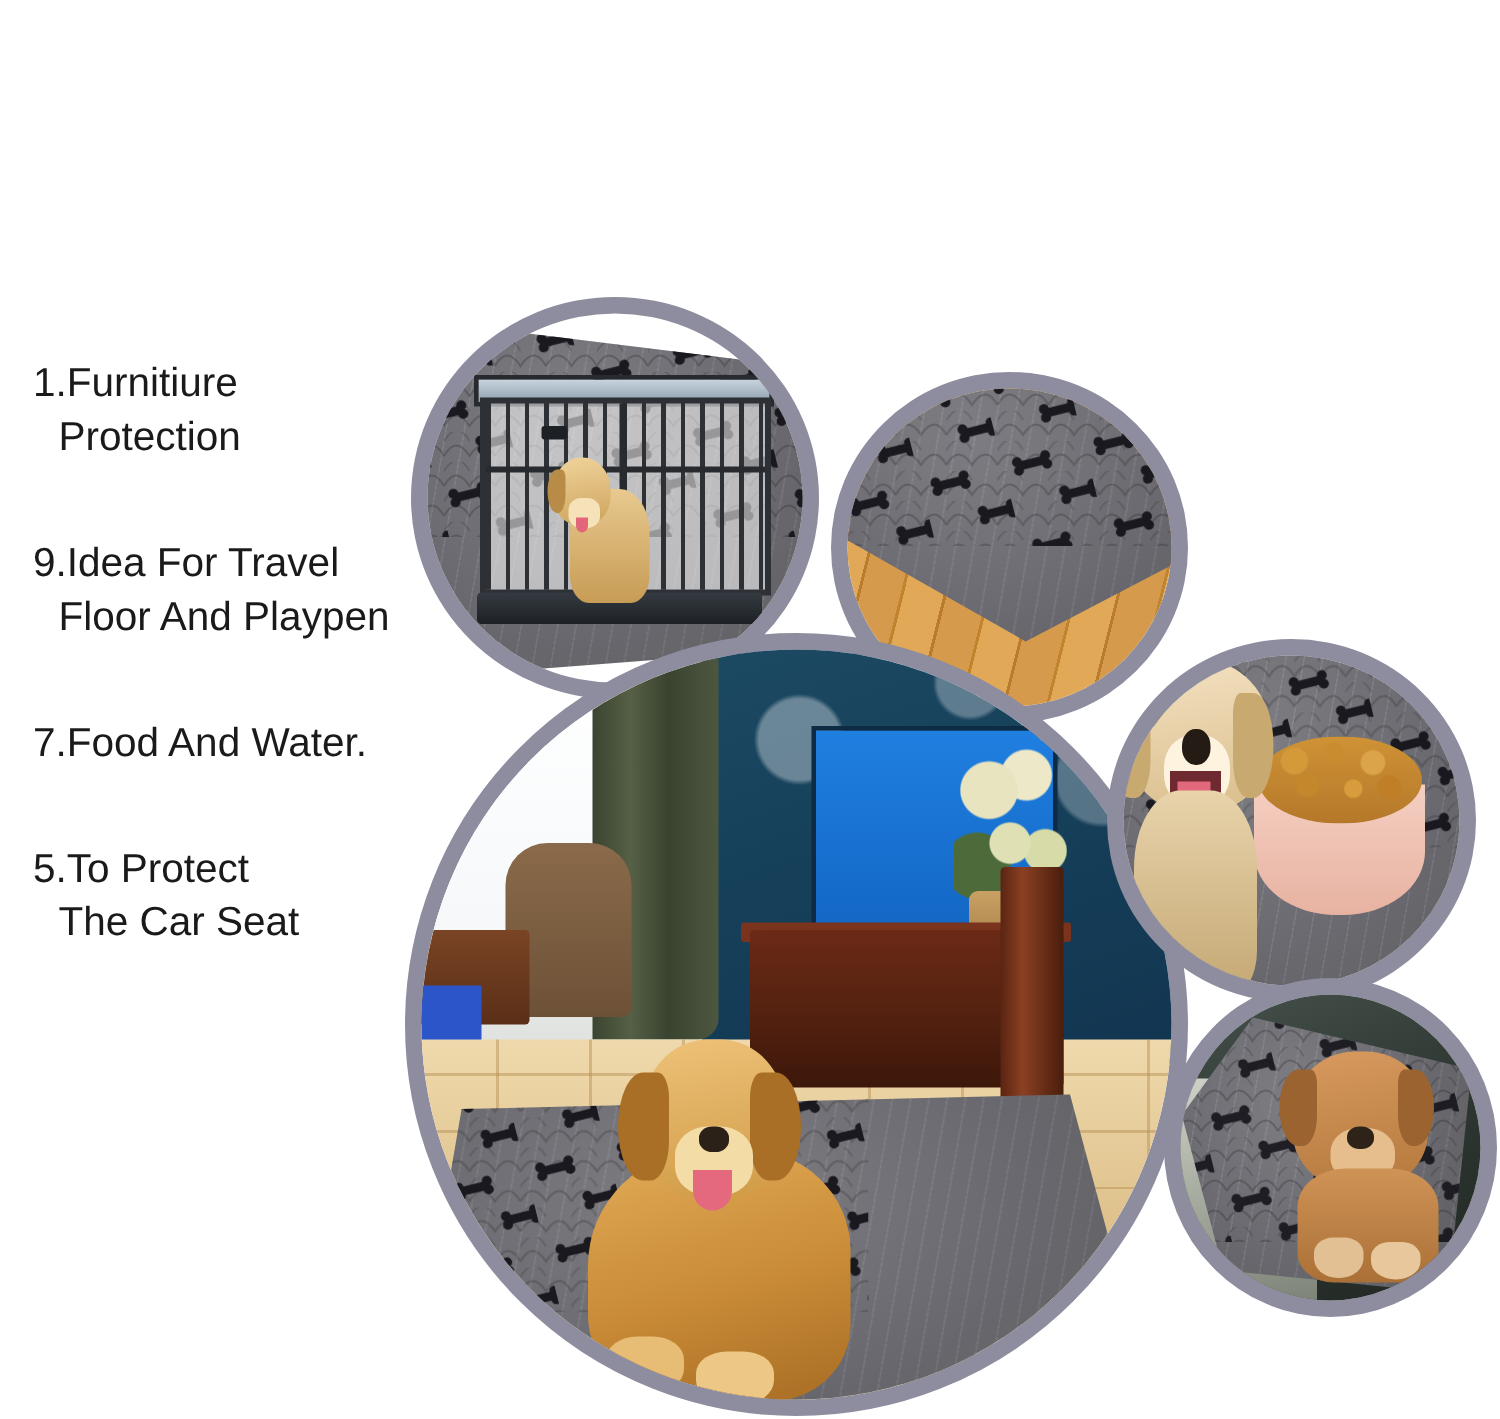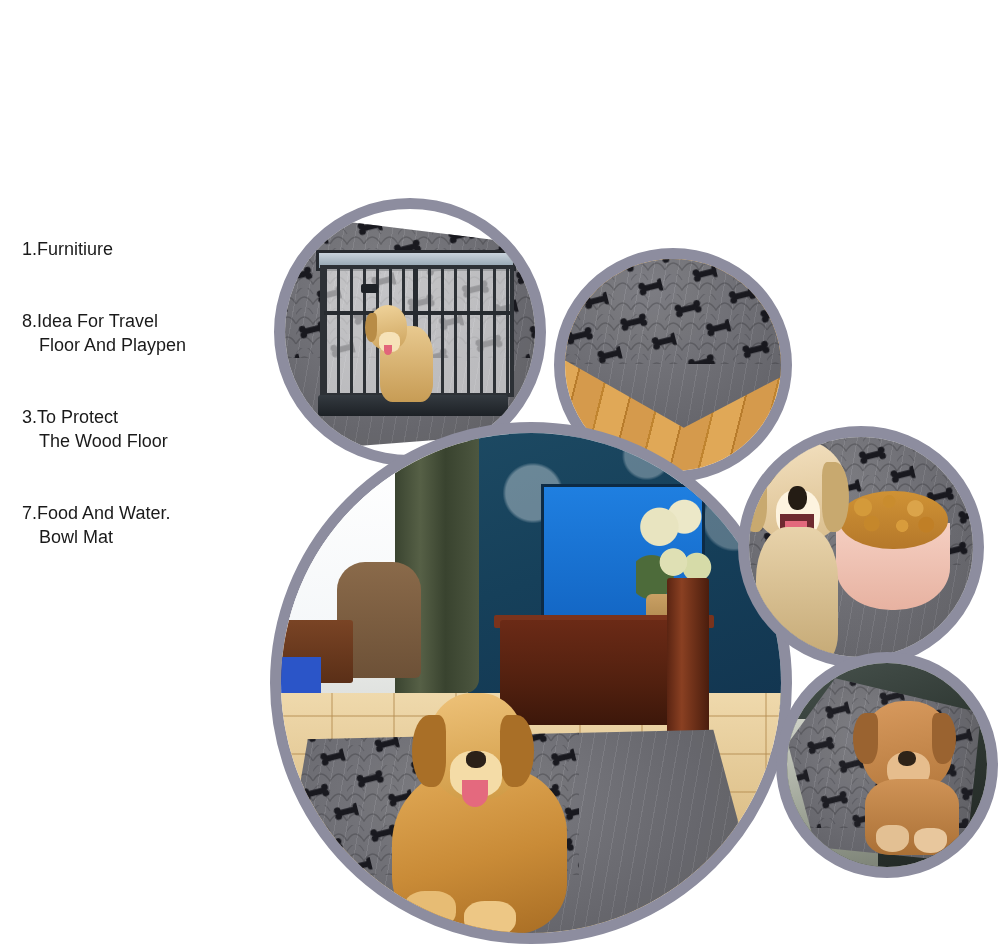--- a/index.html
+++ b/index.html
@@ -43,21 +43,21 @@
   
   .feature-list {
     position: absolute;
     left: 22px;
     top: 238px;
     width: 270px;
   }
   .feature-item {
     margin-bottom: 48px;
     color: #1a1a1a;
-    font-size: 18px;
+    font-size: 27px;
     line-height: 1.33;
   }
   .feature-item .l1 { display: block; white-space: nowrap; }
   .feature-item .l2 { display: block; padding-left: 17px; white-space: nowrap; }
 
   
   .collage {
     position: absolute;
     left: 258px;
     top: 150px;
@@ -203,37 +203,37 @@
 </head>
 <body>
 
 <div id="page">
 
 
   <div class="feature-list">
 
     <div class="feature-item">
       <span class="l1">1.Furnitiure</span>
+      <span class="l2">Protection</span>
     </div>
 
     <div class="feature-item">
-      <span class="l1">8.Idea For Travel</span>
+      <span class="l1">9.Idea For Travel</span>
       <span class="l2">Floor And Playpen</span>
     </div>
 
-    <div class="feature-item">
-      <span class="l1">3.To Protect</span>
-      <span class="l2">The Wood Floor</span>
-    </div>
 
     <div class="feature-item">
       <span class="l1">7.Food And Water.</span>
-      <span class="l2">Bowl Mat</span>
-    </div>
-
+    </div>
+
+    <div class="feature-item">
+      <span class="l1">5.To Protect</span>
+      <span class="l2">The Car Seat</span>
+    </div>
 
   </div>
 
   <div class="collage">
 
     <svg width="0" height="0" style="position:absolute" aria-hidden="true">
       <defs>
         <pattern id="bonePat" width="56" height="56" patternUnits="userSpaceOnUse" patternTransform="rotate(-14)">
           <g fill="#14141a">
             <g transform="translate(6,12) scale(0.42)">

